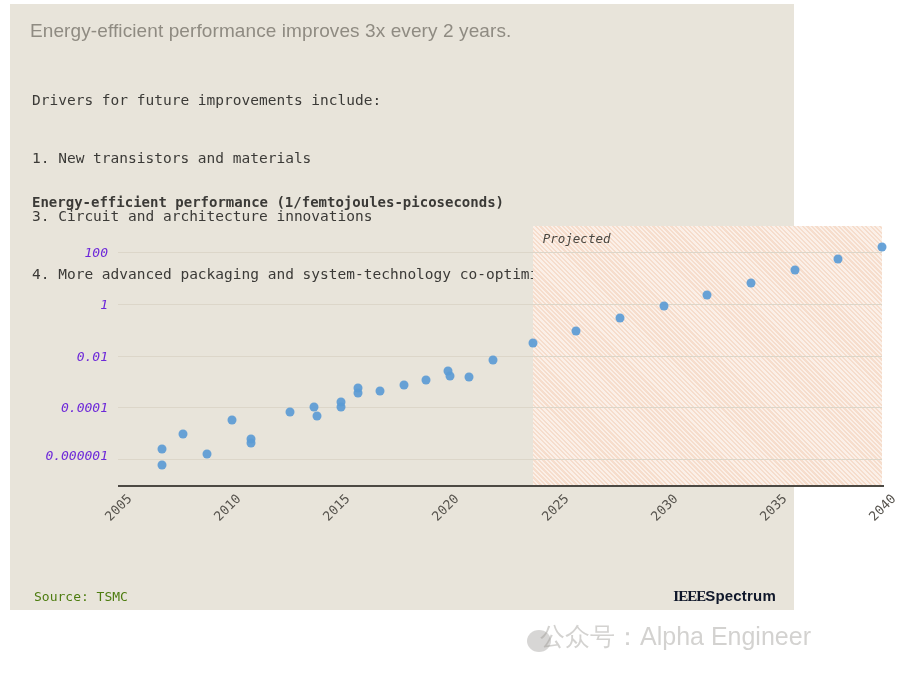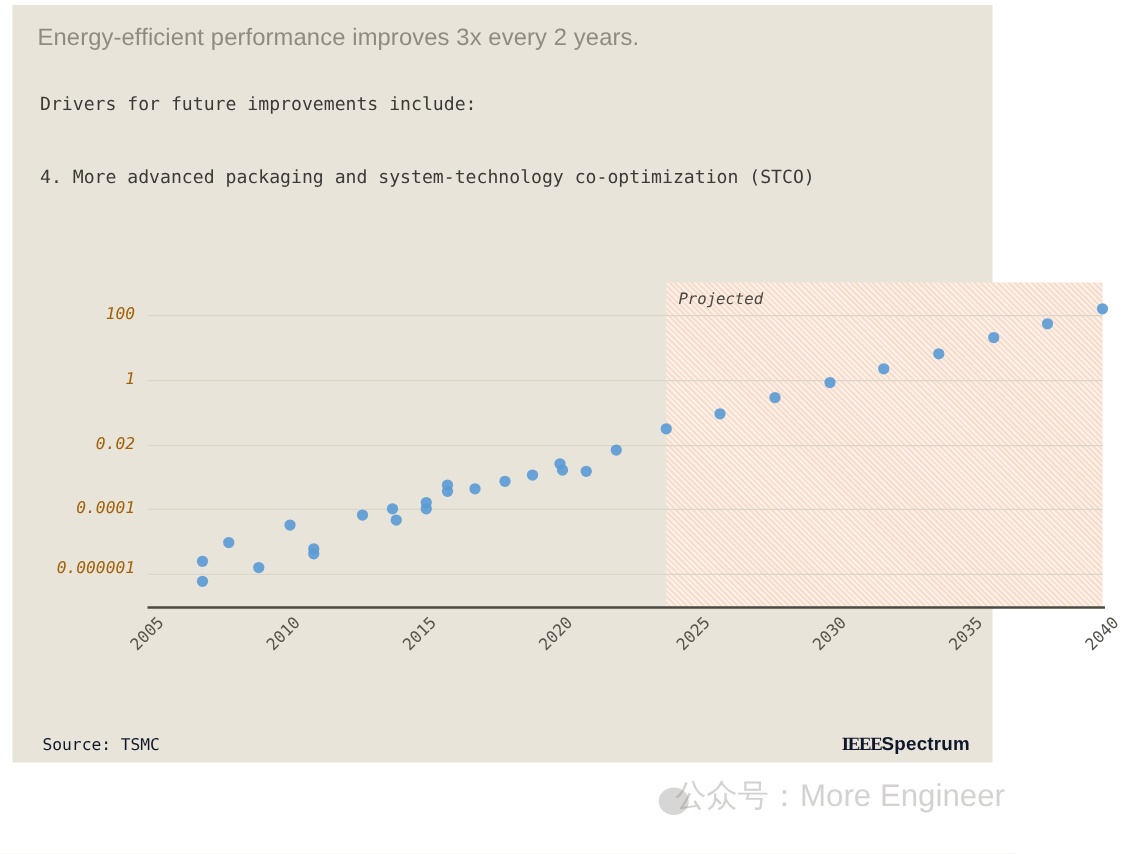--- a/index.html
+++ b/index.html
@@ -18,21 +18,21 @@
   }
 
   
   .headline{
     position:absolute;left:20px;top:16px;width:830px;
     font-family:"Liberation Sans", sans-serif;
     font-size:19px;color:#8f8b82;letter-spacing:.1px;
     white-space:nowrap;
   }
   .drivers{
-    position:absolute;left:22px;top:32px;width:840px;
+    position:absolute;left:22px;top:48px;width:840px;
     font-family:"DejaVu Sans Mono", monospace;
     font-size:14.5px;line-height:19.4px;color:#3b3a37;
     white-space:pre;
   }
   .drivers div{white-space:pre;}
 
   
   .chart-title{
     position:absolute;left:22px;top:190px;
     font-family:"DejaVu Sans Mono", monospace;
@@ -53,21 +53,21 @@
     font-size:12.5px;color:#4a4741;white-space:nowrap;
   }
   .gridline{
     position:absolute;left:0;width:764px;height:1px;
     background:#dcd6c9;
   }
   .ylabel{
     position:absolute;right:100%;margin-right:10px;
     transform:translateY(-50%);
     font-family:"DejaVu Sans Mono", monospace;
-    font-size:13px;color:#a16207;white-space:nowrap;
+    font-size:13px;color:#6d28d9;white-space:nowrap;
   }
   .axisline{
     position:absolute;left:108px;top:481px;width:766px;height:2px;
     background:#4c4943;
   }
   .dot{
     position:absolute;width:9px;height:9px;border-radius:50%;
     background:#5b9bd5;opacity:.92;
     transform:translate(-50%,-50%);
   }
@@ -81,21 +81,21 @@
   .xaxis-title{
     position:absolute;left:0;right:0;top:543px;text-align:center;
     font-family:"DejaVu Sans Mono", monospace;
     font-size:14px;font-weight:bold;color:#3b3a37;
   }
 
   
   .source{
     position:absolute;left:24px;top:585px;
     font-family:"DejaVu Sans Mono", monospace;
-    font-size:13px;color:#0f172a;white-space:nowrap;
+    font-size:13px;color:#4d7c0f;white-space:nowrap;
   }
   .brand{
     position:absolute;right:18px;top:583px;
     font-family:"Liberation Sans", sans-serif;
     font-size:15px;font-weight:bold;color:#0f172a;white-space:nowrap;
     letter-spacing:.2px;
   }
   .brand .ieee{
     font-family:"Liberation Serif", serif;
     font-weight:bold;letter-spacing:-1px;font-size:15px;
@@ -125,33 +125,36 @@
 <body>
 
 <div id="root">
 
   <div class="card">
 
     <div class="headline">Energy-efficient performance improves 3x every 2 years.</div>
 
     <div class="drivers">
       <div>Drivers for future improvements include:</div>
+      <div>1. New transistors and materials</div>
+      <div>3. Circuit and architecture innovations</div>
       <div>4. More advanced packaging and system-technology co-optimization (STCO)</div>
     </div>
 
+    <div class="chart-title">Energy-efficient performance (1/femtojoules-picoseconds)</div>
 
     <div class="plot" id="plot">
         <div class="projband" style="left: 414.743px; width: 349.257px;"></div>
         <div class="proj-label" style="left: 424.743px; top: 5px;">Projected</div>
         <div class="gridline" style="top: 25.9px;"></div>
         <div class="ylabel" style="top: 25.9px;">100</div>
         <div class="gridline" style="top: 77.7px;"></div>
         <div class="ylabel" style="top: 77.7px;">1</div>
         <div class="gridline" style="top: 129.5px;"></div>
-        <div class="ylabel" style="top: 129.5px;">0.02</div>
+        <div class="ylabel" style="top: 129.5px;">0.01</div>
         <div class="gridline" style="top: 181.3px;"></div>
         <div class="ylabel" style="top: 181.3px; text-align: right;">0.0001</div>
         <div class="gridline" style="top: 233.1px;"></div>
         <div class="ylabel" style="top: 229px;">0.000001</div>
         <div class="dot" style="left: 43.6571px; top: 222.793px;"></div>
         <div class="dot" style="left: 43.6571px; top: 238.846px;"></div>
         <div class="dot" style="left: 65.4857px; top: 208.385px;"></div>
         <div class="dot" style="left: 89.4971px; top: 227.813px;"></div>
         <div class="dot" style="left: 113.509px; top: 194.117px;"></div>
         <div class="dot" style="left: 133.154px; top: 212.946px;"></div>
@@ -199,15 +202,15 @@
       <span class="ieee">IEEE</span><span>Spectrum</span>
     </div>
   </div>
 
   <div class="caption">
     <div>Largely thanks to advances in semiconductor technology, a measure called energy-efficient</div>
     
   </div>
 
   <div class="wm-dot"></div>
-  <div class="watermark">公众号：More Engineer</div>
+  <div class="watermark">公众号：Alpha Engineer</div>
 
 </div>
 
 </body></html>

